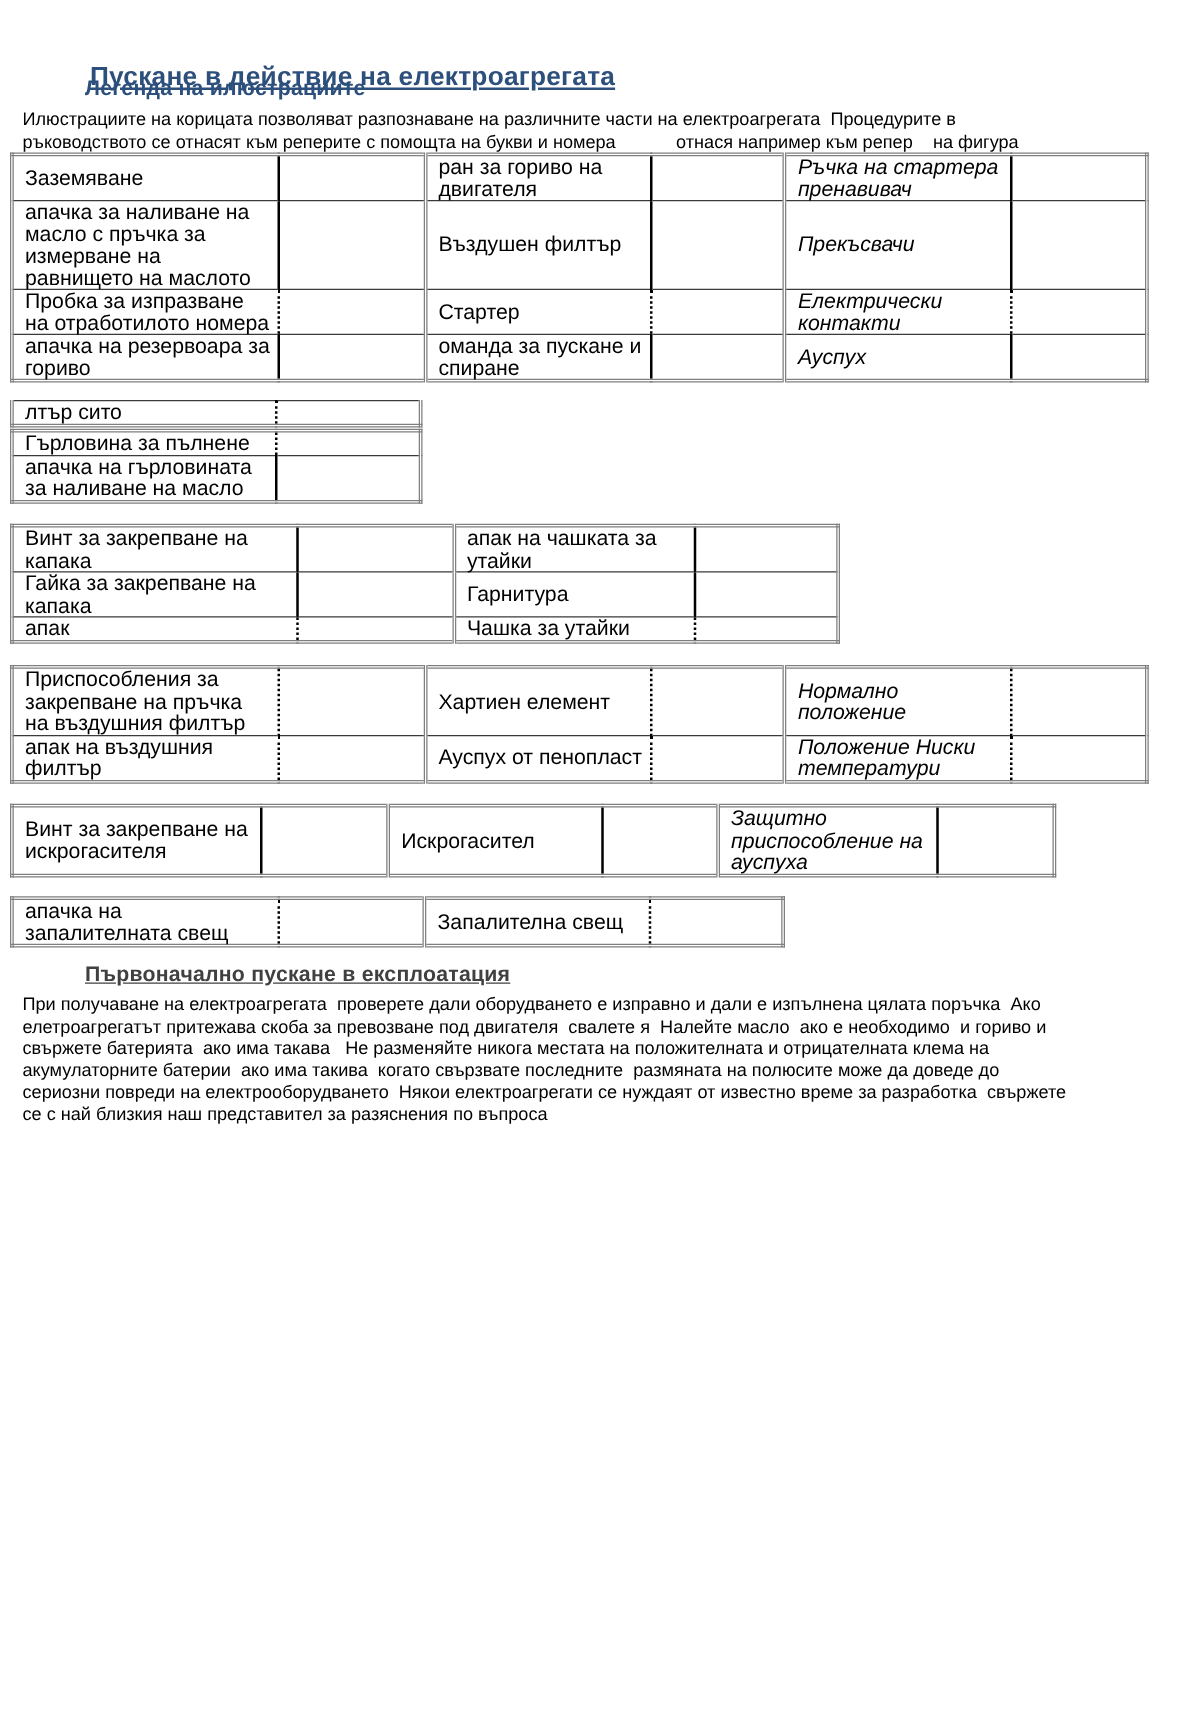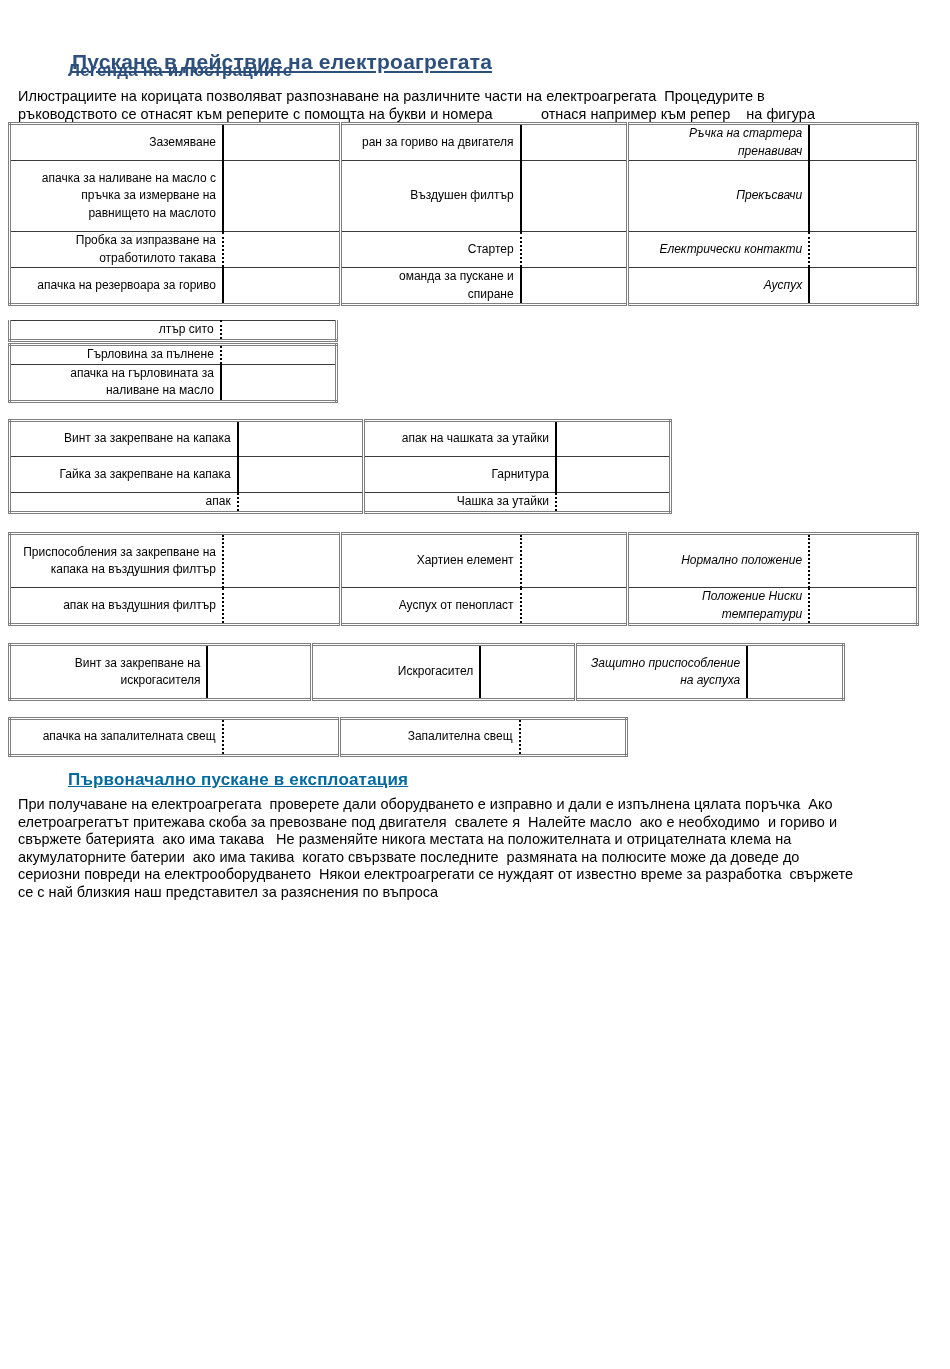--- a/index.html
+++ b/index.html
@@ -12,38 +12,38 @@
       font-size: 21px; font-weight: bold; color: #2c4f7c;
       text-decoration: underline; letter-spacing: 0.2px; margin: 16px;
     }
     .h2 {
       position: absolute; left: 68px; top: 61px;
       font-size: 17px; font-weight: bold; color: #2c4f7c;
       letter-spacing: 0.2px; margin: 0;
     }
     .h3 {
       position: absolute; left: 68px; top: 770px;
-      font-size: 17px; font-weight: bold; color: #0369a1;
+      font-size: 17px; font-weight: bold; color: #404040;
       text-decoration: underline; letter-spacing: 0.2px; margin: 0;
     }
     .intro {
       position: absolute; left: 18px; top: 87px; width: 920px;
       font-size: 14.5px; line-height: 18px; white-space: pre;
       margin: 0;
     }
     .para {
       position: absolute; left: 18px; top: 796px; width: 920px;
       font-size: 14.5px; line-height: 17.6px; margin: 0;
     }
     .para span { display: block; white-space: pre; }
 
     table.legend {
       position: absolute; border-collapse: collapse;
       border: 3px double #7f7f7f;
-      font-size: 12px; line-height: 17.5px; text-align: right;
+      font-size: 17px; line-height: 17.5px;
     }
     table.legend td {
       border-top: 1px solid #3a3a3a; border-bottom: 1px solid #3a3a3a;
       padding: 0 6px 0 9px; vertical-align: middle; box-sizing: border-box;
     }
     table.legend td.lbl { border-right: 2px solid #000; }
     table.legend td.lbl.dash { border-right: 2px dotted #000; }
     table.legend td.val { border-right: 3px double #7f7f7f; }
     table.legend td.val:last-child { border-right: none; }
     table.legend tr:first-child td { border-top: none; }
@@ -77,21 +77,21 @@
   </tr>
   <tr style="height:71px;">
     <td class="lbl c1">  апачка за наливане на масло с пръчка за измерване на равнището на маслото</td>
     <td class="val c2"></td>
     <td class="lbl c3">Въздушен филтър</td>
     <td class="val c4"></td>
     <td class="lbl c5">Прекъсвачи</td>
     <td class="val c6"></td>
   </tr>
   <tr style="height:36px;">
-    <td class="lbl dash c1">Пробка за изпразване на отработилото такава</td>
+    <td class="lbl dash c1">Пробка за изпразване на отработилото номера</td>
     <td class="val c2"></td>
     <td class="lbl dash c3">Стартер</td>
     <td class="val c4"></td>
     <td class="lbl dash c5">Електрически контакти</td>
     <td class="val c6"></td>
   </tr>
   <tr style="height:36px;">
     <td class="lbl c1">  апачка на резервоара за гориво</td>
     <td class="val c2"></td>
     <td class="lbl c3">  оманда за пускане и спиране</td>
@@ -142,21 +142,21 @@
     <td class="val c2"></td>
     <td class="lbl dash c3">Чашка за утайки</td>
     <td class="val c4"></td>
   </tr>
 </tbody>
   </table>
 
 <table class="legend" style="left:8px; top:532px; width:911px;">
   <tbody>
       <tr style="height:54px;">
-    <td class="lbl dash c1">Приспособления за закрепване на капака на въздушния филтър</td>
+    <td class="lbl dash c1">Приспособления за закрепване на пръчка на въздушния филтър</td>
     <td class="val c2"></td>
     <td class="lbl dash c3">Хартиен елемент</td>
     <td class="val c4"></td>
     <td class="lbl dash c5"> Нормално положение</td>
     <td class="val c6"></td>
   </tr>
   <tr style="height:36px;">
     <td class="lbl dash c1">  апак на въздушния филтър</td>
     <td class="val c2"></td>
     <td class="lbl dash c3">Ауспух от пенопласт</td>

